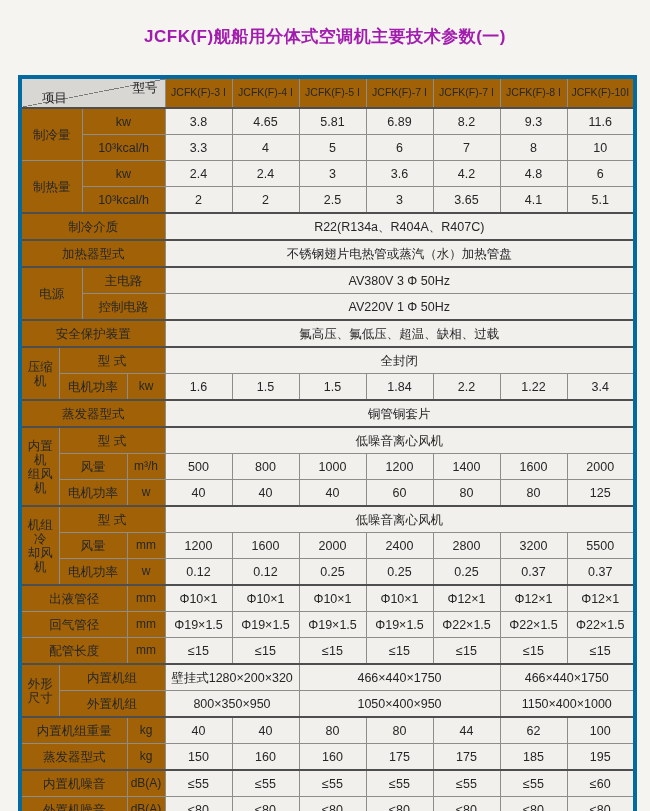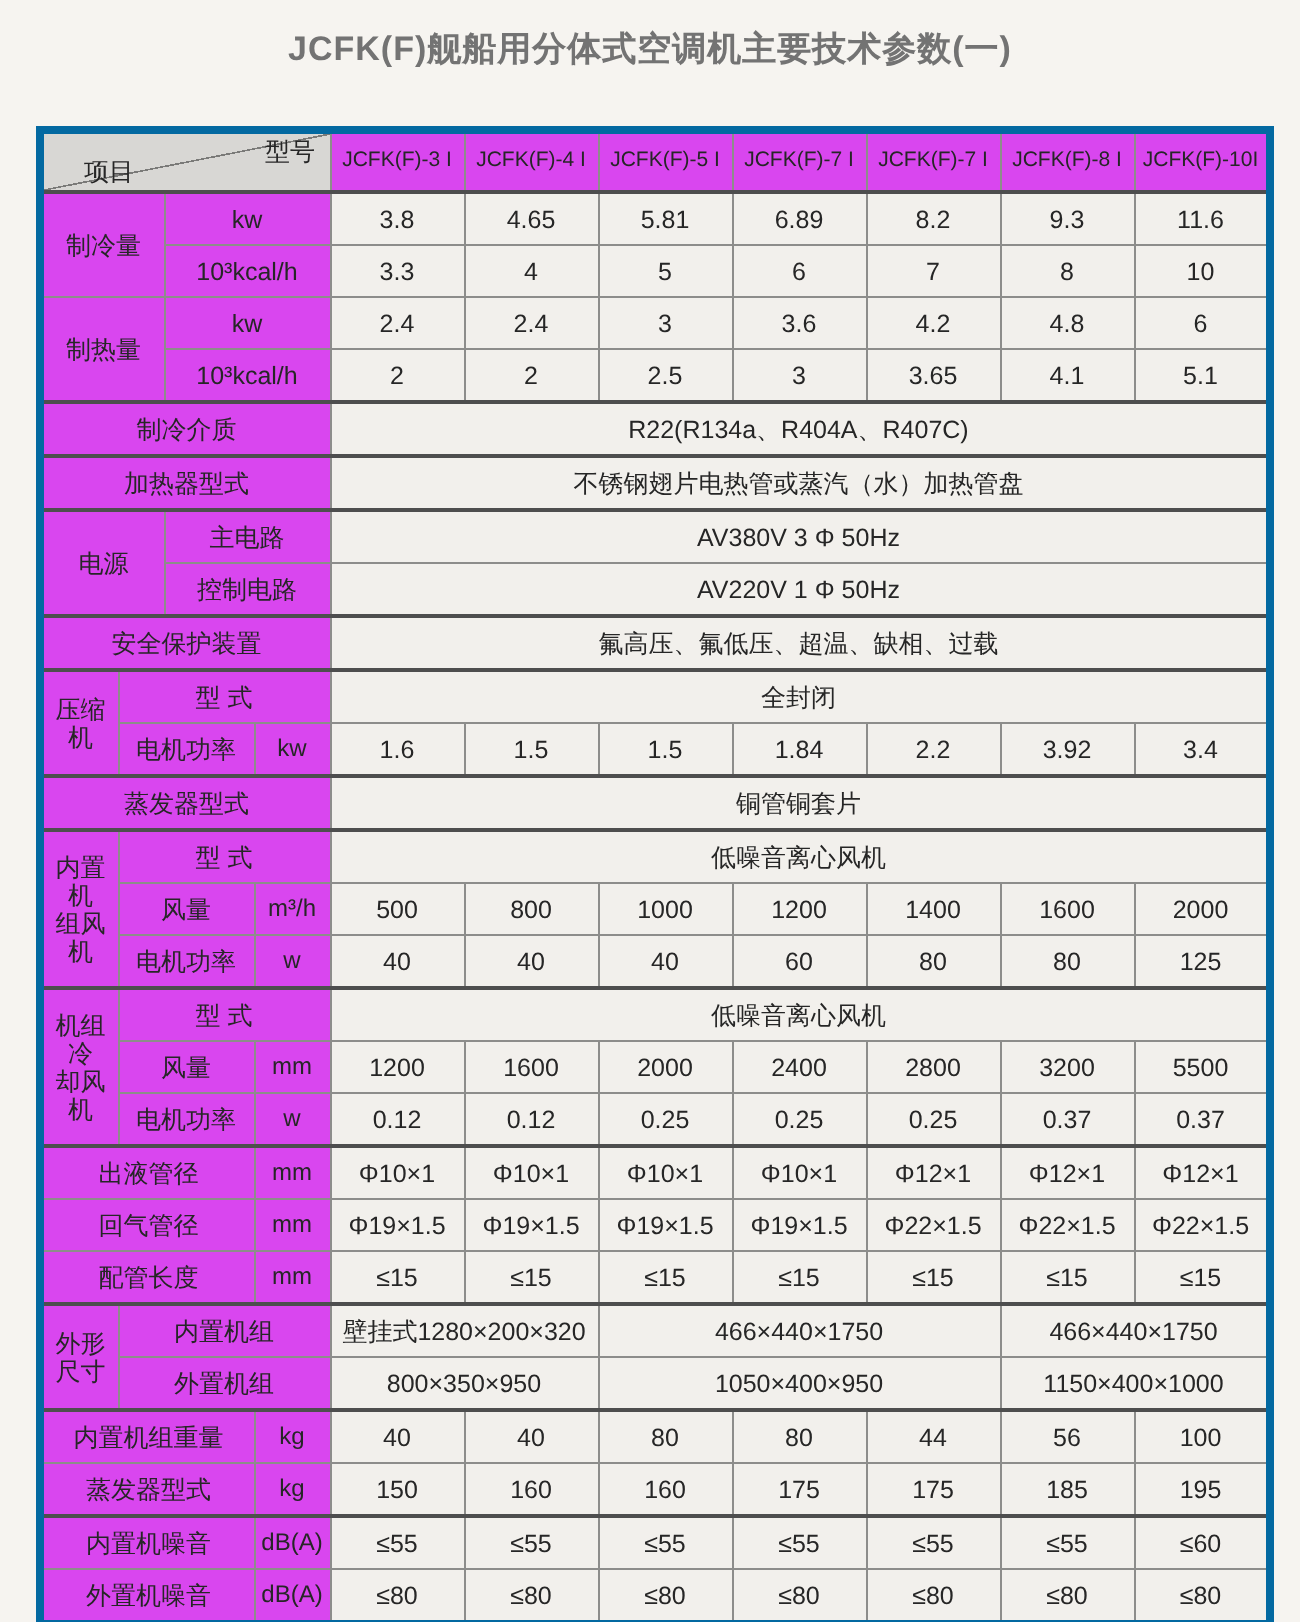--- a/index.html
+++ b/index.html
@@ -5,24 +5,24 @@
   html,body{margin:0;padding:0;}
   body{
     width:650px;height:811px;
     background:#f6f4f0;
     font-family:"Liberation Sans","DejaVu Sans",sans-serif;
     color:#262626;
     overflow:hidden;
   }
   .page{position:relative;width:650px;height:811px;overflow:hidden;}
   .title{
-    margin:0;padding-top:13px;
+    margin:0;padding-top:25px;
     text-align:center;
     font-size:17px;font-weight:bold;
-    color:#737373;
+    color:#a21caf;
     letter-spacing:.5px;
   }
   table.spec{
     border-collapse:collapse;
     table-layout:fixed;
     width:616px;
     margin:27px 0 0 18px;
     border:4px solid #0369a1;
     background:#f2f0ec;
   }
@@ -30,21 +30,21 @@
     border:1px solid #8d8d8b;
     text-align:center;
     vertical-align:middle;
     height:25px;
     padding:0 1px;
     line-height:1.12;
     overflow:hidden;
     font-size:12.5px;
     white-space:pre-line;
   }
-  td.corner,td.model,td.g,td.l,td.u{background:#d946ef;}
+  td.corner,td.model,td.g,td.l,td.u{background:#a16207;}
   td.v,td.s{background:#f2f0ec;}
   td.model{font-size:10.5px;padding:0;}
   td.u{font-size:12px;}
   td.v,td.s{font-size:12.5px;}
   tr.hdr td{height:28px;}
   tr.gb td{border-bottom:2px solid #4e4e4e;}
   td.bb{border-bottom:2px solid #4e4e4e;}
   td.corner{
     position:relative;
     padding:0;
@@ -156,21 +156,21 @@
           <td class="s" colspan="7">全封闭</td>
         </tr>
         <tr class="gb">
           <td class="l" colspan="2">电机功率</td>
           <td class="u">kw</td>
           <td class="v">1.6</td>
           <td class="v">1.5</td>
           <td class="v">1.5</td>
           <td class="v">1.84</td>
           <td class="v">2.2</td>
-          <td class="v">3.92</td>
+          <td class="v">1.22</td>
           <td class="v">3.4</td>
         </tr>
         <tr class="gb">
           <td class="l" colspan="4">蒸发器型式</td>
           <td class="s" colspan="7">铜管铜套片</td>
         </tr>
         <tr>
           <td class="g bb" rowspan="3">内置机
 组风机</td>
           <td class="l" colspan="3">型 式</td>
@@ -274,21 +274,21 @@
           <td class="s" colspan="2">1150×400×1000</td>
         </tr>
         <tr>
           <td class="l" colspan="3">内置机组重量</td>
           <td class="u">kg</td>
           <td class="v">40</td>
           <td class="v">40</td>
           <td class="v">80</td>
           <td class="v">80</td>
           <td class="v">44</td>
-          <td class="v">56</td>
+          <td class="v">62</td>
           <td class="v">100</td>
         </tr>
         <tr class="gb">
           <td class="l" colspan="3">蒸发器型式</td>
           <td class="u">kg</td>
           <td class="v">150</td>
           <td class="v">160</td>
           <td class="v">160</td>
           <td class="v">175</td>
           <td class="v">175</td>

